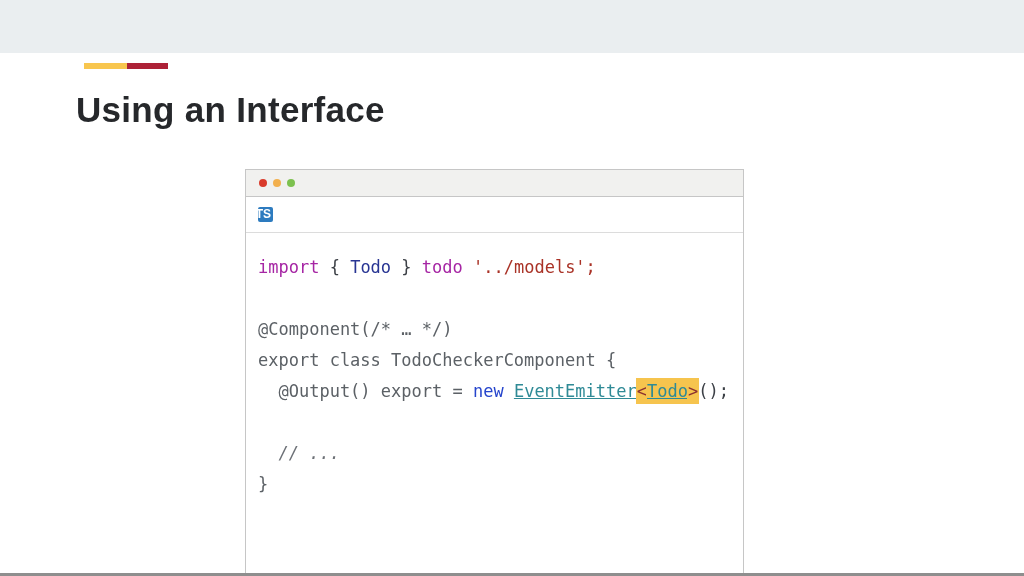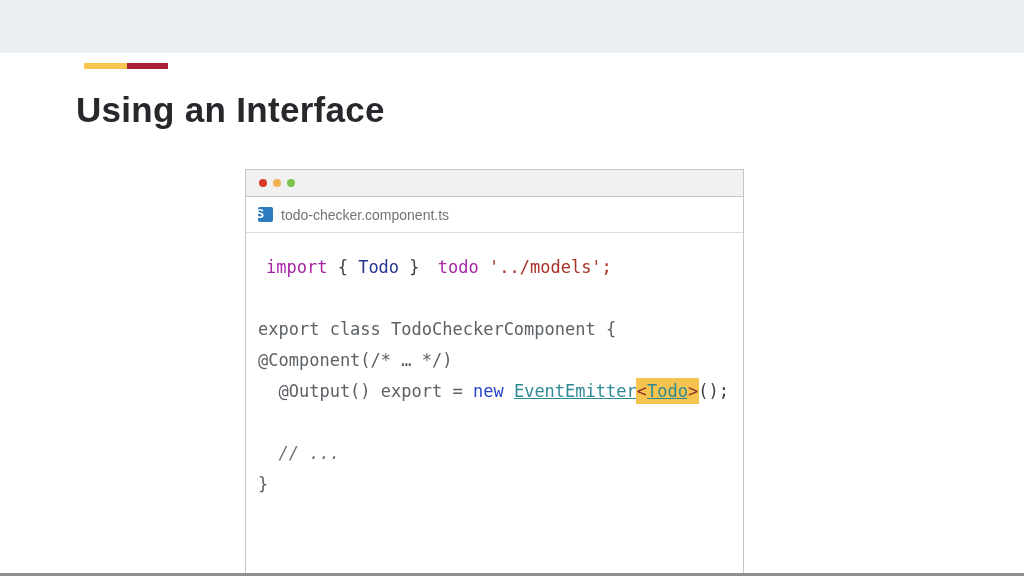--- a/index.html
+++ b/index.html
@@ -35,30 +35,30 @@
   .dot-green{background:var(--dot_green);}
   .tabbar{
     height:35px;border-bottom:1px solid #dcdcdc;
     display:flex;align-items:center;padding-left:12px;gap:8px;
     background:#ffffff;
   }
   .ts-badge{
     width:15px;height:15px;border-radius:2px;background:var(--ts_blue);
     color:#ffffff;font-size:12px;font-weight:bold;
     display:flex;align-items:flex-end;justify-content:flex-end;
-    padding:0 9px 1px 0;box-sizing:border-box;
+    padding:0 2px 1px 0;box-sizing:border-box;
   }
   .filename{font-size:14px;color:var(--filename);}
   .code-area{
     padding:19px 0 0 12px;
     font-family:"DejaVu Sans Mono","Liberation Mono",monospace;
     font-size:17px;
   }
   .code-line{height:31px;line-height:31px;white-space:pre;}
-  .tok-keyword{color:var(--code_keyword);margin-left:8px;}
+  .tok-keyword{color:var(--code_keyword);}
   .tok-type{color:var(--code_type);}
   .tok-string{color:var(--code_string);}
   .tok-gray{color:var(--code_gray);}
   .tok-plain{color:var(--code_plain);}
   .tok-blue{color:var(--code_blue);margin-top:21px;}
   .tok-teal{color:var(--code_teal);text-decoration:underline;}
   .tok-maroon{color:var(--code_maroon);}
   .tok-comment{color:var(--code_comment);font-style:italic;}
   .hl{background:var(--highlight);padding:3px 1px;margin:0 -1px;}
   .bottom-edge{
@@ -79,27 +79,26 @@
 <h1 class="slide-title">Using an Interface</h1>
 
 <div class="editor-window">
   <div class="titlebar">
     <div class="dot dot-red"></div>
     <div class="dot dot-yellow"></div>
     <div class="dot dot-green"></div>
   </div>
   <div class="tabbar">
     <div class="ts-badge">TS</div>
-    <span class="filename">todo-checker.component.ts</span>
   </div>
   <div class="code-area">
       <div class="code-line"><span class="tok-keyword">import</span><span class="tok-plain"> { </span><span class="tok-type">Todo</span><span class="tok-plain"> } </span><span class="tok-keyword">todo</span><span class="tok-plain"> </span><span class="tok-string">'../models'</span><span class="tok-string">;</span></div>
       <div class="code-line"></div>
+      <div class="code-line"><span class="tok-gray">@Component(/* … */)</span></div>
       <div class="code-line"><span class="tok-gray">export class TodoCheckerComponent {</span></div>
-      <div class="code-line"><span class="tok-gray">@Component(/* … */)</span></div>
       <div class="code-line"><span class="tok-gray">  @Output() export = </span><span class="tok-blue">new</span><span class="tok-plain"> </span><span class="tok-teal">EventEmitter</span><span class="tok-maroon hl">&lt;</span><span class="tok-teal hl">Todo</span><span class="tok-maroon hl">&gt;</span><span class="tok-plain">();</span></div>
       <div class="code-line"></div>
       <div class="code-line"><span class="tok-comment">  // ...</span></div>
       <div class="code-line"><span class="tok-gray">}</span></div>
     </div>
 </div>
 
 <div class="bottom-edge"></div>
 
 </body></html>

